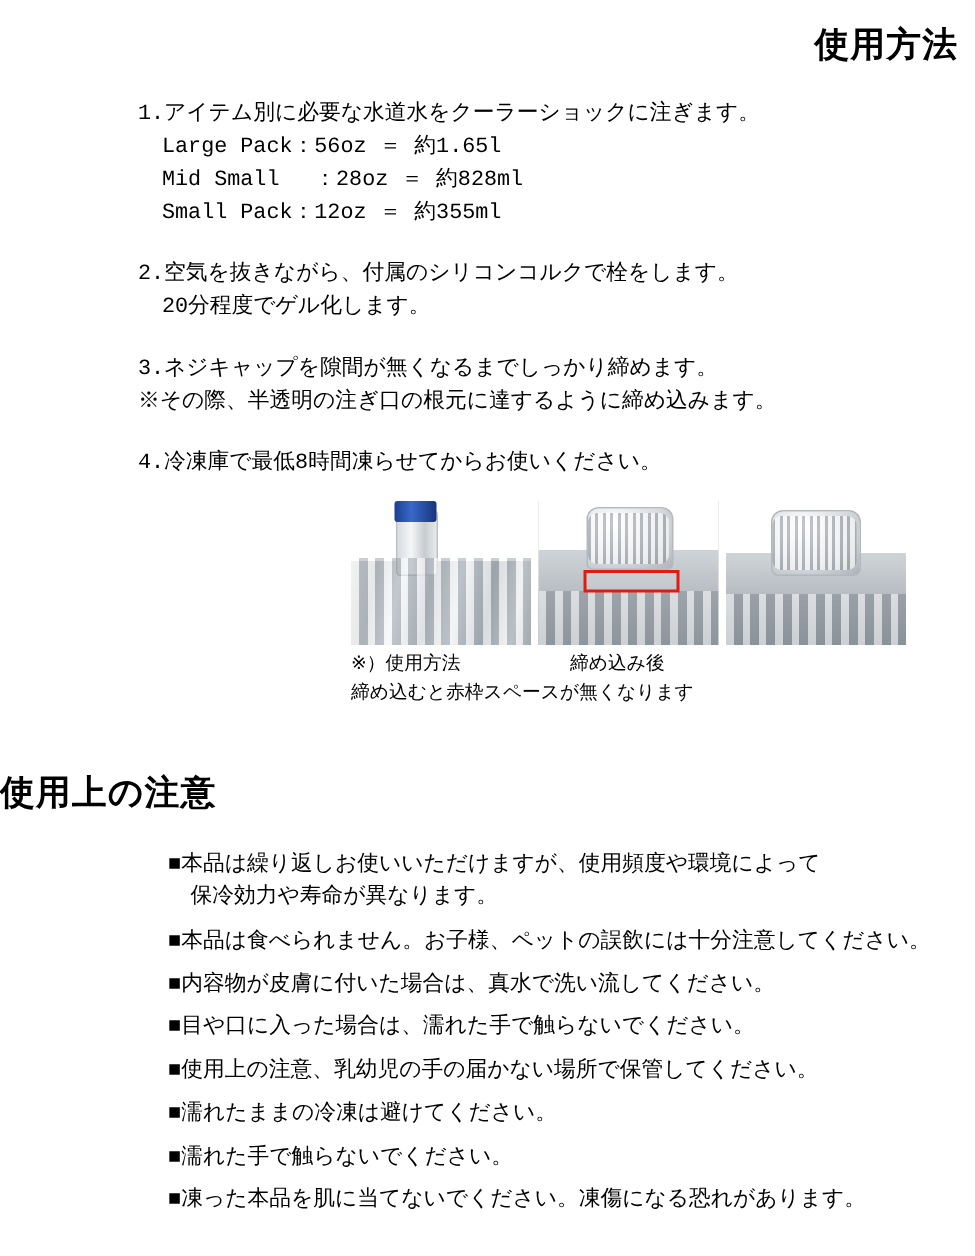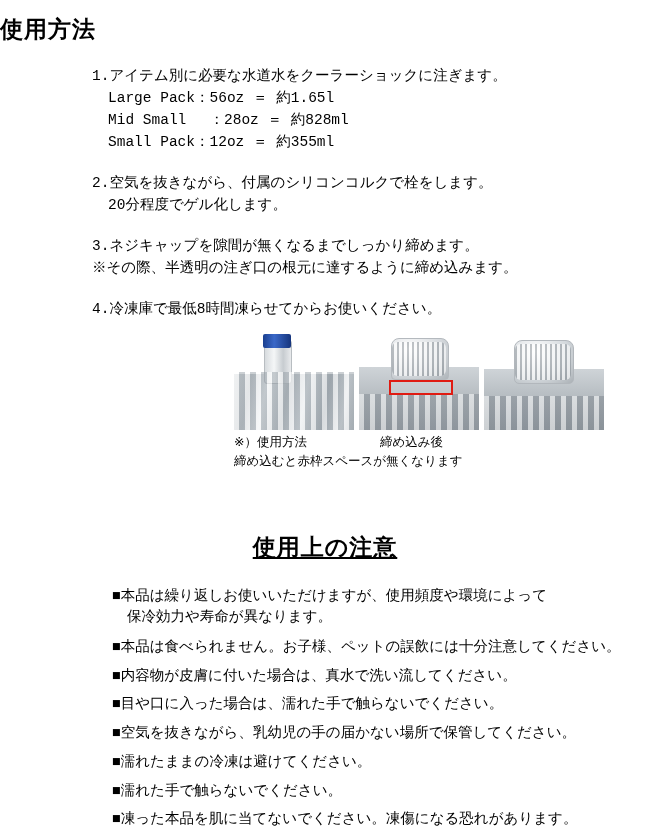--- a/index.html
+++ b/index.html
@@ -16,21 +16,21 @@
     overflow: hidden;
   }
   .page {
     width: 650px;
     height: 837px;
     position: relative;
   }
 
   
   .title-1 {
-    text-align: left;
+    text-align: right;
     font-size: 23px;
     font-weight: bold;
     letter-spacing: 1px;
     margin: 14px 11px 0 0;
     padding: 0;
   }
 
   .instructions {
     margin: 20px 0 0 0;
     padding: 0 0 0 92px;
@@ -156,26 +156,25 @@
   .cap-before { width: 146px; }
   .cap-after  { }
   .photo-note {
     padding-left: 234px;
     margin-top: 2px;
     font-size: 12.5px;
   }
 
   
   .title-2 {
-    text-align: center;
+    text-align: left;
     font-size: 23px;
     font-weight: bold;
     letter-spacing: 1px;
-    margin: 62px 0 0 0;
-    text-decoration: underline;
+    margin: 43px 0 0 0;
   }
   .cautions {
     margin: 22px 0 0 0;
     padding-left: 112px;
     font-size: 14.5px;
     line-height: 1.5;
   }
   .caution {
     margin-bottom: 7px;
   }
@@ -269,21 +268,21 @@
     <div class="caution">
       <div class="caution-line">■本品は食べられません。お子様、ペットの誤飲には十分注意してください。</div>
     </div>
     <div class="caution">
       <div class="caution-line">■内容物が皮膚に付いた場合は、真水で洗い流してください。</div>
     </div>
     <div class="caution">
       <div class="caution-line">■目や口に入った場合は、濡れた手で触らないでください。</div>
     </div>
     <div class="caution">
-      <div class="caution-line">■空気を抜きながら、乳幼児の手の届かない場所で保管してください。</div>
+      <div class="caution-line">■使用上の注意、乳幼児の手の届かない場所で保管してください。</div>
     </div>
     <div class="caution">
       <div class="caution-line">■濡れたままの冷凍は避けてください。</div>
     </div>
     <div class="caution">
       <div class="caution-line">■濡れた手で触らないでください。</div>
     </div>
     <div class="caution">
       <div class="caution-line">■凍った本品を肌に当てないでください。凍傷になる恐れがあります。</div>
     </div>

